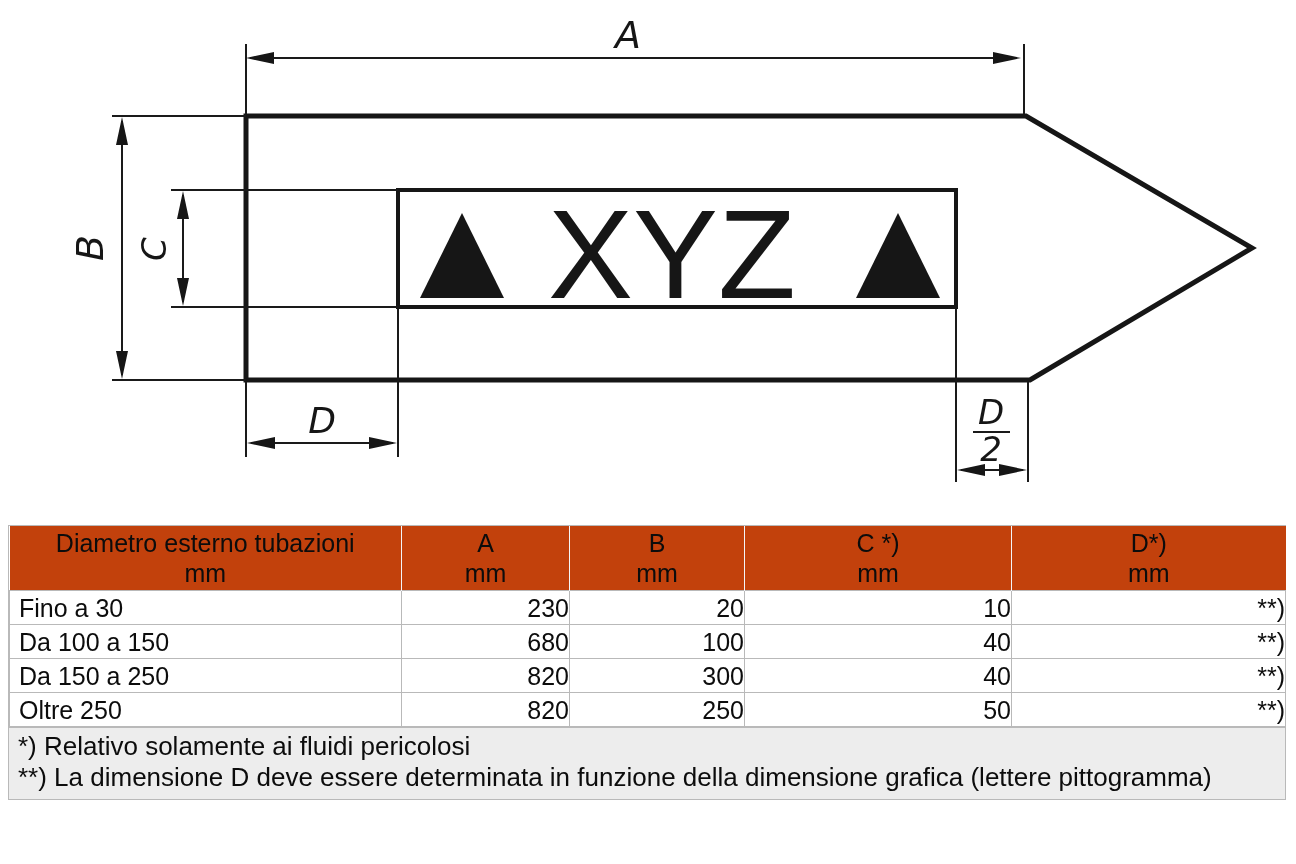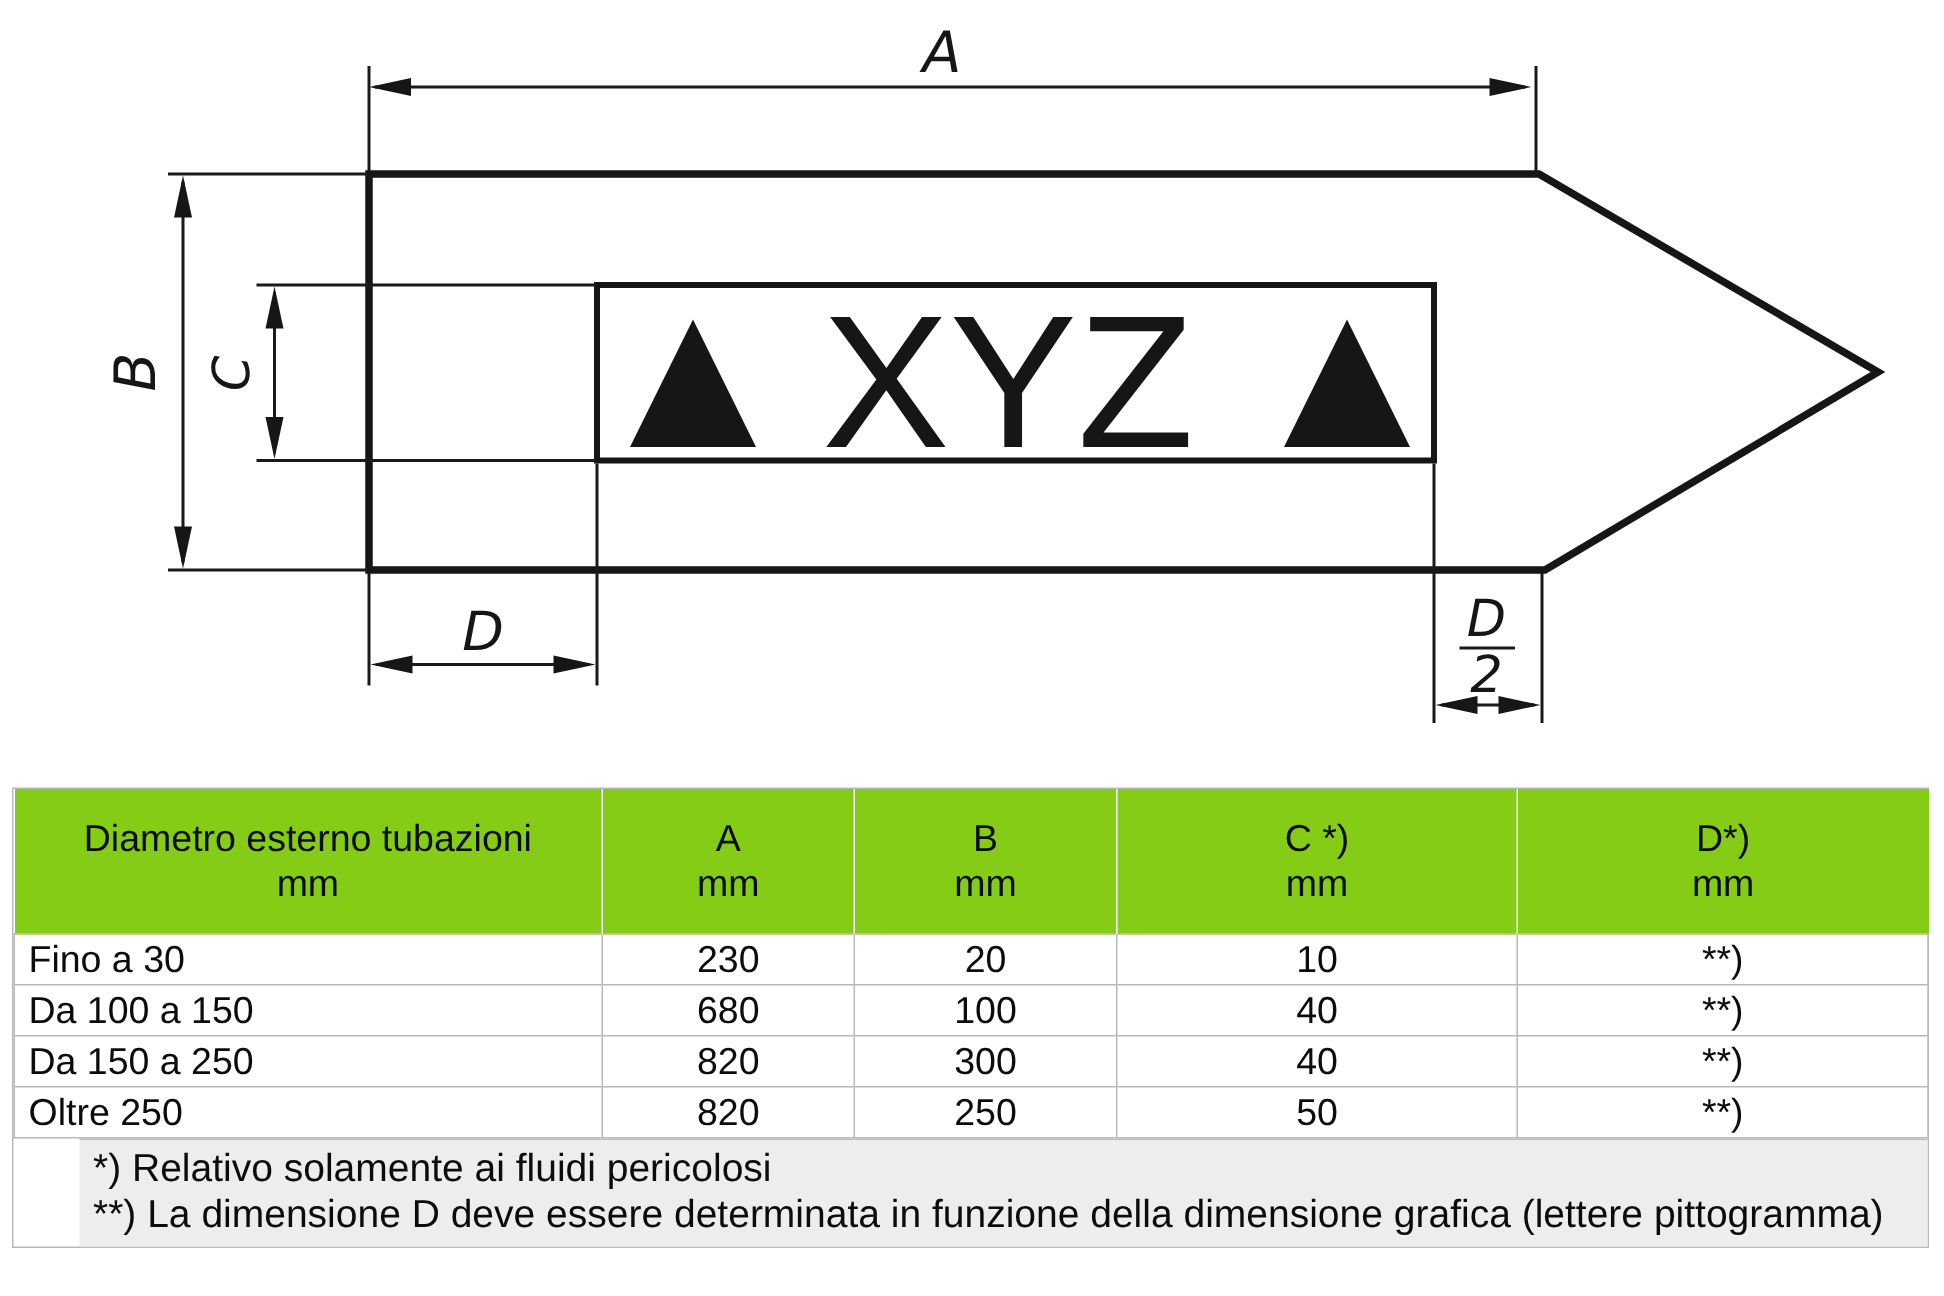--- a/index.html
+++ b/index.html
@@ -23,33 +23,33 @@
   
   .tablewrap{
     position:absolute;left:8px;top:525px;width:1278px;
     border:1px solid #b9b9b9;box-sizing:border-box;background:#fff;
   }
   table.dims{
     border-collapse:collapse;table-layout:fixed;width:100%;
     font-size:25px;color:#0c0c0c;
   }
   table.dims thead th{
-    background:#84cc16;font-weight:normal;padding:16px;height:64px;
+    background:#c2410c;font-weight:normal;padding:0;height:64px;
     border-right:1px solid #f4f6fa;vertical-align:middle;
   }
   table.dims thead th:last-child{border-right:none;}
   table.dims thead th .hline{line-height:30px;text-align:center;}
   table.dims tbody td{
-    height:33px;padding:0;text-align:center;vertical-align:middle;
+    height:33px;padding:0;text-align:right;vertical-align:middle;
     border:1px solid #b9b9b9;line-height:32px;
   }
   table.dims tbody td.cfirst{text-align:left;padding-left:9px;}
   .notes{
     background:#ededed;border-top:1px solid #b9b9b9;
-    padding:3px 9px 6px 9px;font-size:26px;line-height:31px;color:#0c0c0c;margin-left:44px;
+    padding:3px 9px 6px 9px;font-size:26px;line-height:31px;color:#0c0c0c;
   }
 </style>
 </head>
 <body>
 
 <div class="page">
 
   <svg class="diagram-svg" viewBox="0 0 1296 524" xmlns="http://www.w3.org/2000/svg">
 
     <polygon class="body-line" points="246,116 1026,116 1252,248 1030,380 246,380"></polygon>

